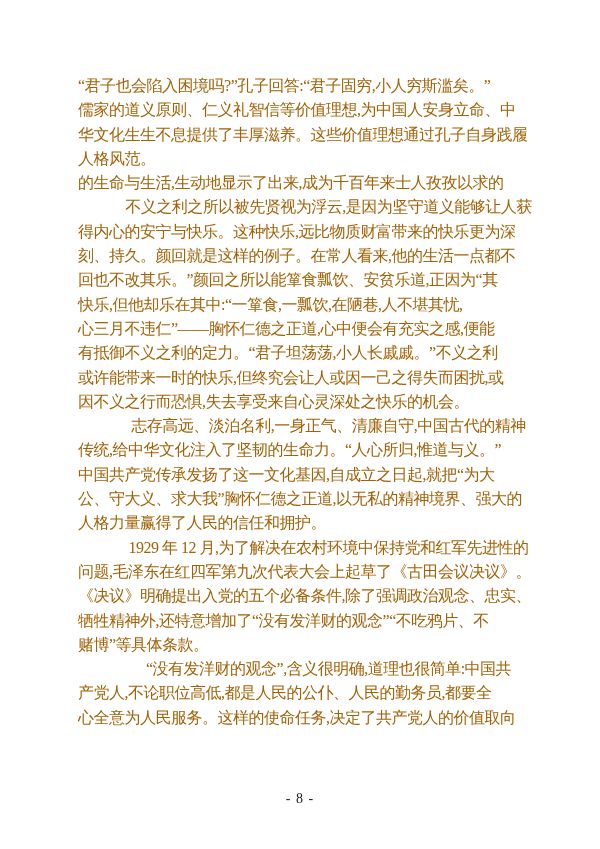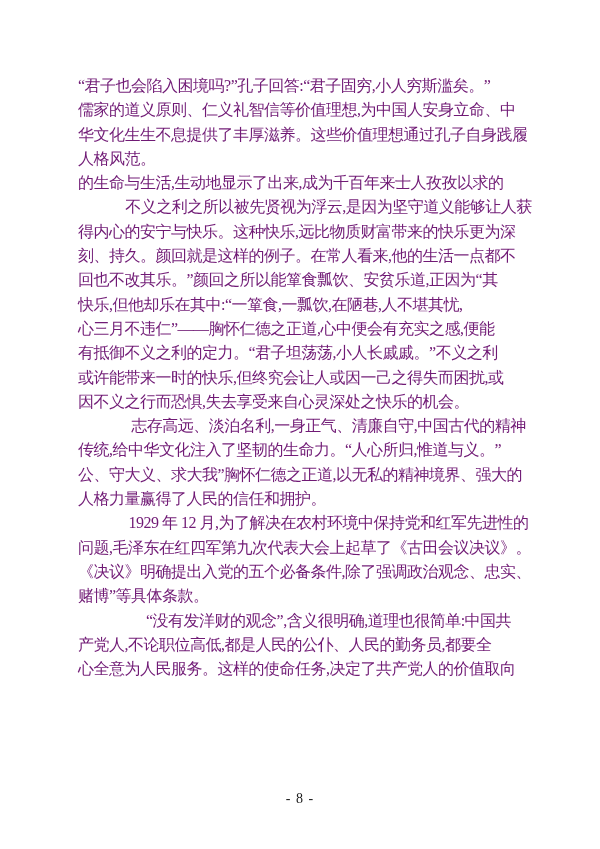--- a/index.html
+++ b/index.html
@@ -28,21 +28,21 @@
   }
   .paragraph {
     margin: 0;
     padding: 0;
   }
   .line {
     font-size: 16px;
     line-height: 24.3px;
     letter-spacing: -0.5px;
     white-space: nowrap;
-    color: #701a75;
+    color: #a16207;
   }
   .line.first-indent {
     padding-left: 31px;
     text-align: center;
   }
   .page-footer {
     position: absolute;
     left: 0;
     top: 789px;
     width: 600px;
@@ -73,27 +73,29 @@
         <div class="line">回也不改其乐。”颜回之所以能箪食瓢饮、安贫乐道,正因为“其</div>
         <div class="line">快乐,但他却乐在其中:“一箪食,一瓢饮,在陋巷,人不堪其忧,</div>
         <div class="line">心三月不违仁”——胸怀仁德之正道,心中便会有充实之感,便能</div>
         <div class="line">有抵御不义之利的定力。“君子坦荡荡,小人长戚戚。”不义之利</div>
         <div class="line">或许能带来一时的快乐,但终究会让人或因一己之得失而困扰,或</div>
         <div class="line">因不义之行而恐惧,失去享受来自心灵深处之快乐的机会。</div>
       </div>
       <div class="paragraph">
         <div class="line first-indent">志存高远、淡泊名利,一身正气、清廉自守,中国古代的精神</div>
         <div class="line">传统,给中华文化注入了坚韧的生命力。“人心所归,惟道与义。”</div>
+        <div class="line">中国共产党传承发扬了这一文化基因,自成立之日起,就把“为大</div>
         <div class="line">公、守大义、求大我”胸怀仁德之正道,以无私的精神境界、强大的</div>
         <div class="line">人格力量赢得了人民的信任和拥护。</div>
       </div>
       <div class="paragraph">
         <div class="line first-indent">1929 年 12 月,为了解决在农村环境中保持党和红军先进性的</div>
         <div class="line">问题,毛泽东在红四军第九次代表大会上起草了《古田会议决议》。</div>
         <div class="line">《决议》明确提出入党的五个必备条件,除了强调政治观念、忠实、</div>
+        <div class="line">牺牲精神外,还特意增加了“没有发洋财的观念”“不吃鸦片、不</div>
         <div class="line">赌博”等具体条款。</div>
       </div>
       <div class="paragraph">
         <div class="line first-indent">“没有发洋财的观念”,含义很明确,道理也很简单:中国共</div>
         <div class="line">产党人,不论职位高低,都是人民的公仆、人民的勤务员,都要全</div>
         <div class="line">心全意为人民服务。这样的使命任务,决定了共产党人的价值取向</div>
       </div>
     </div>
   <div class="page-footer">
     <span class="page-number">- 8 -</span>

